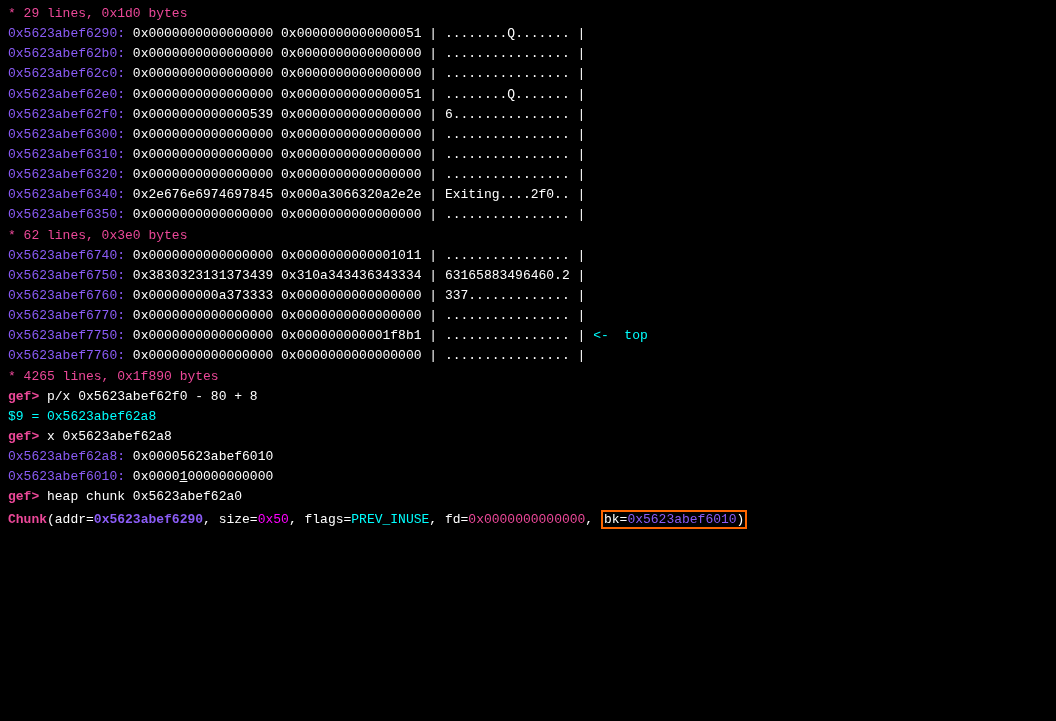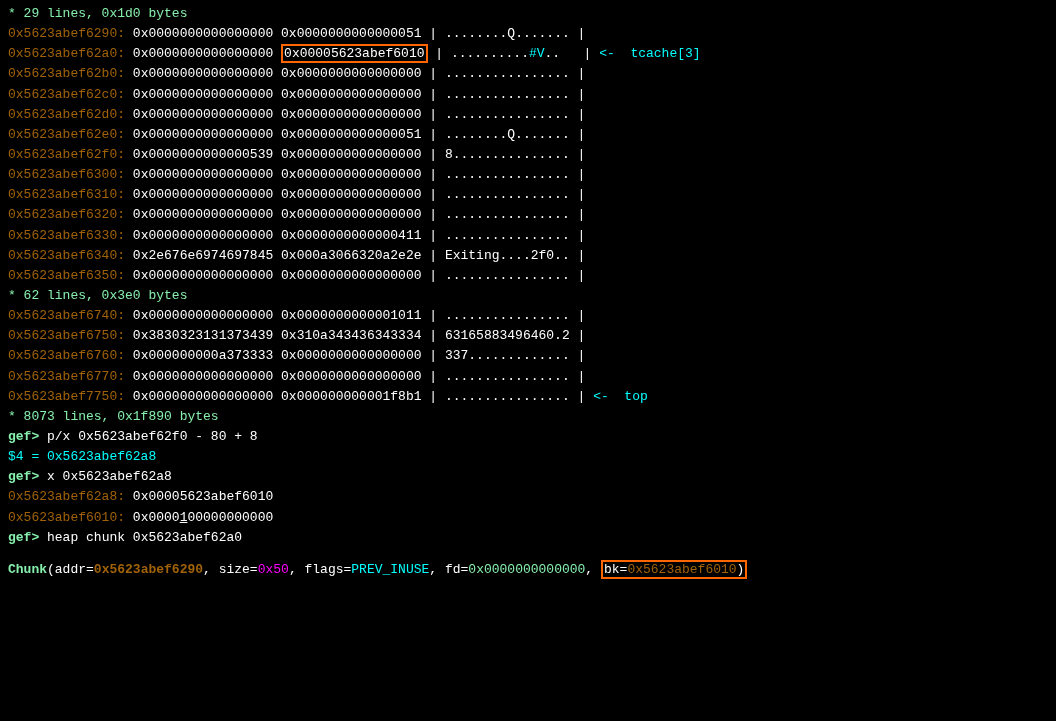--- a/index.html
+++ b/index.html
@@ -25,81 +25,79 @@
       min-height: 721px;
     }
 
     .line {
       line-height: 1.55;
       white-space: pre;
       display: block;
     }
 
     .cyan { color: #00ffff; }
-    .green { color: #86efac; }
+    .green { color: #ec4899; }
     .white { color: #ffffff; }
     .magenta { color: #ff00ff; }
-    .addr-red { color: #a16207; }
+    .addr-red { color: #8b5cf6; }
 
     .bottom-line {
-      margin-top: 12px;
+      margin-top: 2px;
     }
   </style>
 </head>
 <body>
 
 <div class="terminal">
 
   <span class="line green">* 29 lines, 0x1d0 bytes</span>
 
   <span class="line"><span class="addr-red">0x5623abef6290:</span> <span class="white">0x0000000000000000 0x0000000000000051</span> <span class="white">| ........Q....... |</span></span>
 
-  <span class="line"><span class="addr-red">0x5623abef62a0:</span> <span class="white">0x0000000000000000 </span><span style="border:2px solid #ff6600; display:inline; padding: 0 1px;" class="white">0x00005623abef6010</span><span class="white"> | ..........<span class="cyan">#V</span>..   |</span> <span class="cyan">&lt;-  tcache[3]</span></span>
 
   <span class="line"><span class="addr-red">0x5623abef62b0:</span> <span class="white">0x0000000000000000 0x0000000000000000 | ................ |</span></span>
 
   <span class="line"><span class="addr-red">0x5623abef62c0:</span> <span class="white">0x0000000000000000 0x0000000000000000 | ................ |</span></span>
 
-  <span class="line"><span class="addr-red">0x5623abef62d0:</span> <span class="white">0x0000000000000000 0x0000000000000000 | ................ |</span></span>
 
   <span class="line"><span class="addr-red">0x5623abef62e0:</span> <span class="white">0x0000000000000000 0x0000000000000051 | ........Q....... |</span></span>
 
-  <span class="line"><span class="addr-red">0x5623abef62f0:</span> <span class="white">0x0000000000000539 0x0000000000000000 | 8............... |</span></span>
+  <span class="line"><span class="addr-red">0x5623abef62f0:</span> <span class="white">0x0000000000000539 0x0000000000000000 | 6............... |</span></span>
 
   <span class="line"><span class="addr-red">0x5623abef6300:</span> <span class="white">0x0000000000000000 0x0000000000000000 | ................ |</span></span>
 
   <span class="line"><span class="addr-red">0x5623abef6310:</span> <span class="white">0x0000000000000000 0x0000000000000000 | ................ |</span></span>
 
   <span class="line"><span class="addr-red">0x5623abef6320:</span> <span class="white">0x0000000000000000 0x0000000000000000 | ................ |</span></span>
 
-  <span class="line"><span class="addr-red">0x5623abef6330:</span> <span class="white">0x0000000000000000 0x0000000000000411 | ................ |</span></span>
 
   <span class="line"><span class="addr-red">0x5623abef6340:</span> <span class="white">0x2e676e6974697845 0x000a3066320a2e2e | Exiting....2f0.. |</span></span>
 
   <span class="line"><span class="addr-red">0x5623abef6350:</span> <span class="white">0x0000000000000000 0x0000000000000000 | ................ |</span></span>
 
   <span class="line green">* 62 lines, 0x3e0 bytes</span>
 
   <span class="line"><span class="addr-red">0x5623abef6740:</span> <span class="white">0x0000000000000000 0x0000000000001011 | ................ |</span></span>
 
   <span class="line"><span class="addr-red">0x5623abef6750:</span> <span class="white">0x3830323131373439 0x310a343436343334 | 63165883496460.2 |</span></span>
 
   <span class="line"><span class="addr-red">0x5623abef6760:</span> <span class="white">0x000000000a373333 0x0000000000000000 | 337............. |</span></span>
 
   <span class="line"><span class="addr-red">0x5623abef6770:</span> <span class="white">0x0000000000000000 0x0000000000000000 | ................ |</span></span>
 
 
   <span class="line"><span class="addr-red">0x5623abef7750:</span> <span class="white">0x0000000000000000 0x000000000001f8b1 | ................ |</span> <span class="cyan">&lt;-  top</span></span>
 
+  <span class="line"><span class="addr-red">0x5623abef7760:</span> <span class="white">0x0000000000000000 0x0000000000000000 | ................ |</span></span>
 
-  <span class="line green">* 8073 lines, 0x1f890 bytes</span>
+  <span class="line green">* 4265 lines, 0x1f890 bytes</span>
 
   <span class="line"><span class="green" style="font-weight:bold;">gef&gt;</span><span class="white"> p/x 0x5623abef62f0 - 80 + 8</span></span>
 
-  <span class="line cyan">$4 = 0x5623abef62a8</span>
+  <span class="line cyan">$9 = 0x5623abef62a8</span>
 
   <span class="line"><span class="green" style="font-weight:bold;">gef&gt;</span><span class="white"> x 0x5623abef62a8</span></span>
 
   <span class="line"><span class="addr-red">0x5623abef62a8:</span><span class="white">	0x00005623abef6010</span></span>
 
 
   <span class="line"><span class="addr-red">0x5623abef6010:</span><span class="white">	0x0000<span style="text-decoration:underline;">1</span>00000000000</span></span>
 
   <span class="line"><span class="green" style="font-weight:bold;">gef&gt;</span><span class="white"> heap chunk 0x5623abef62a0</span></span>
 

